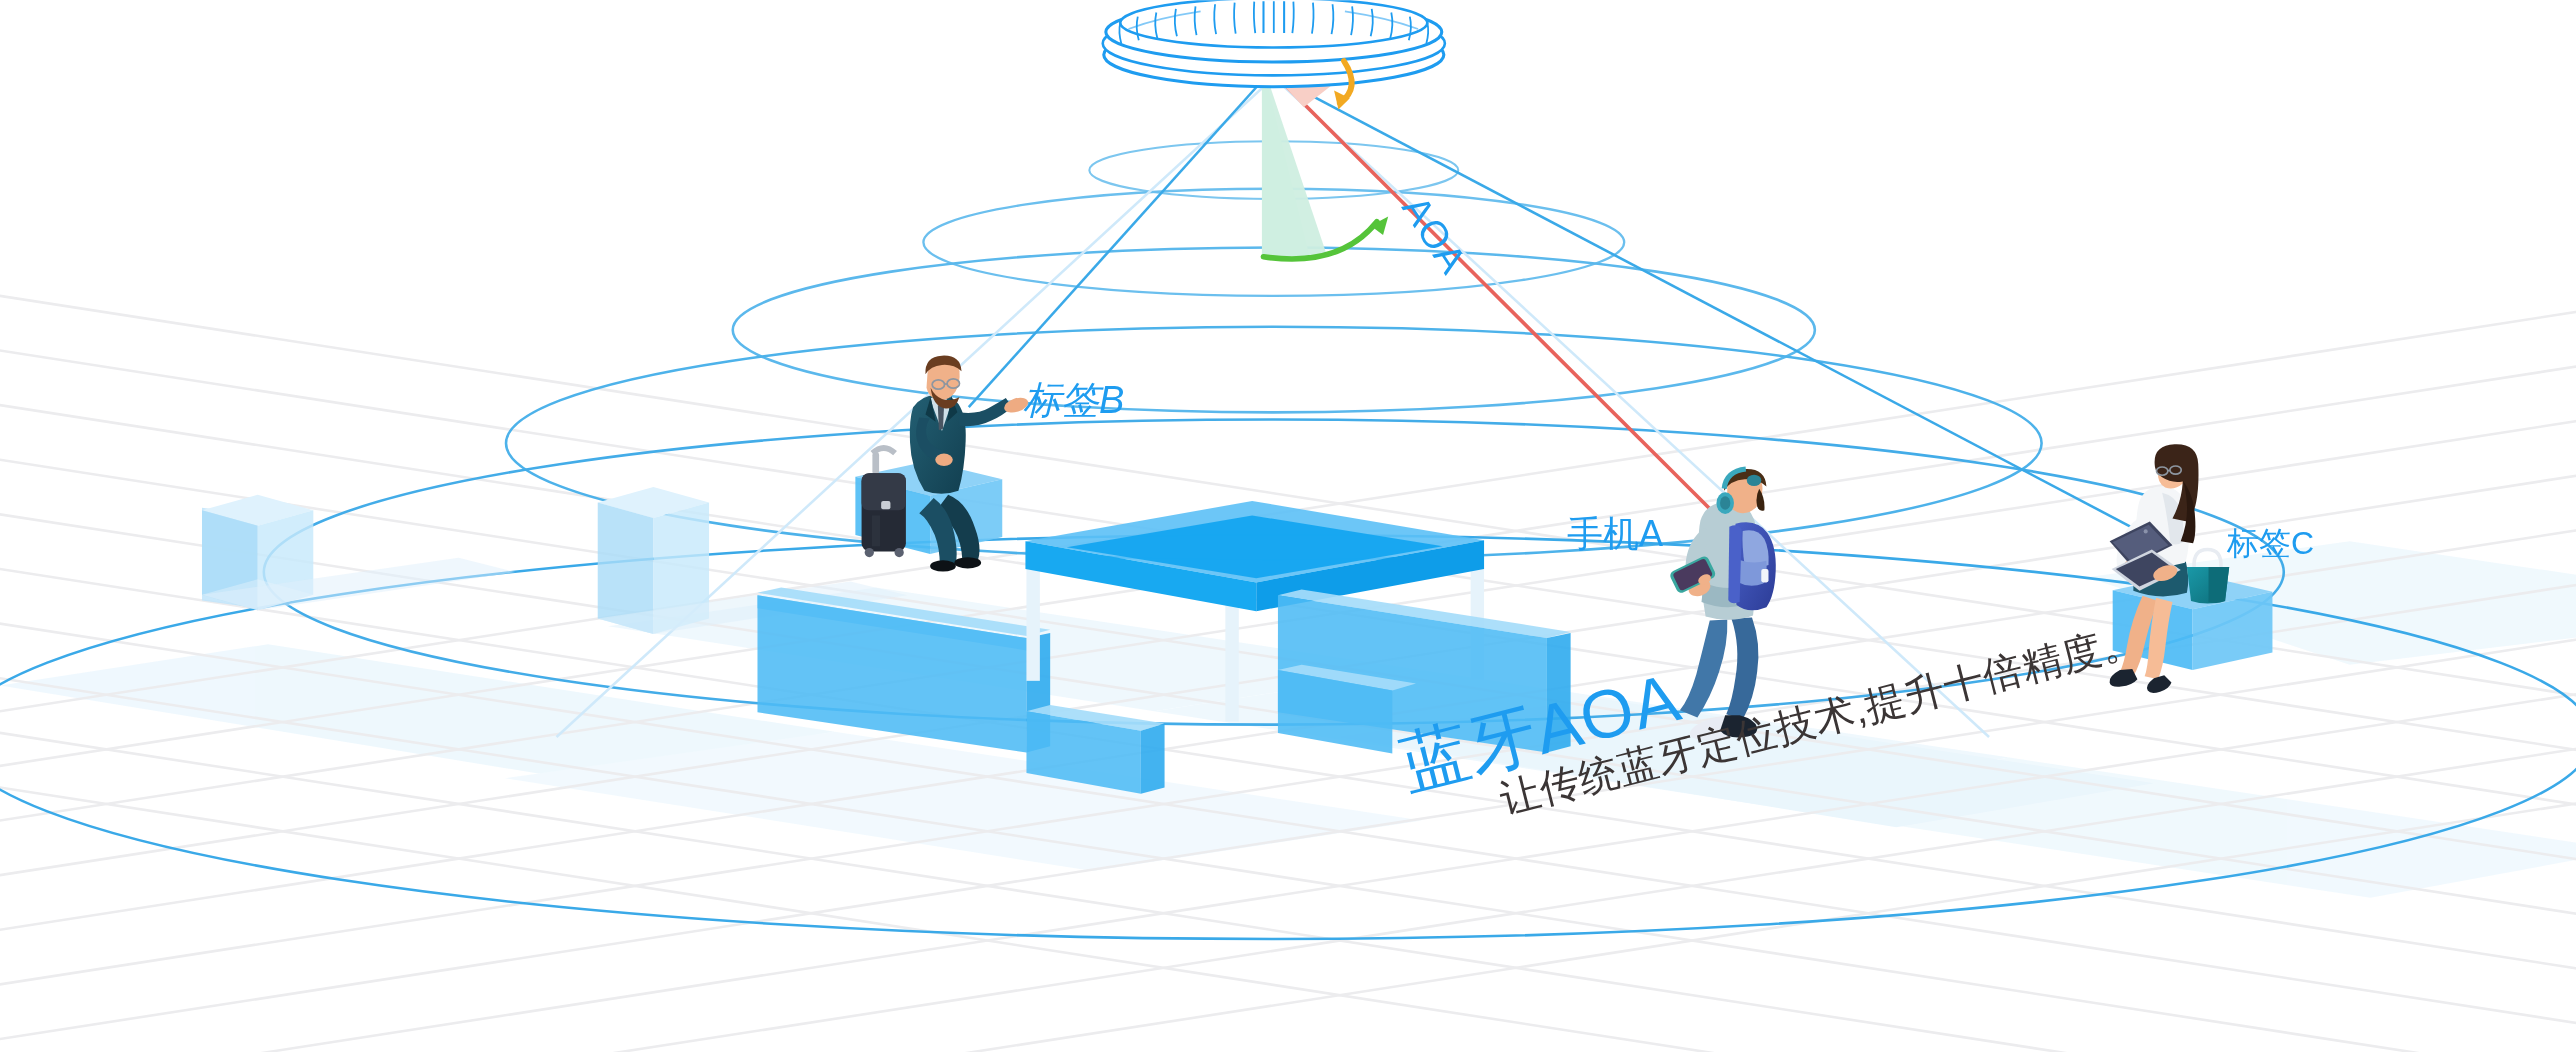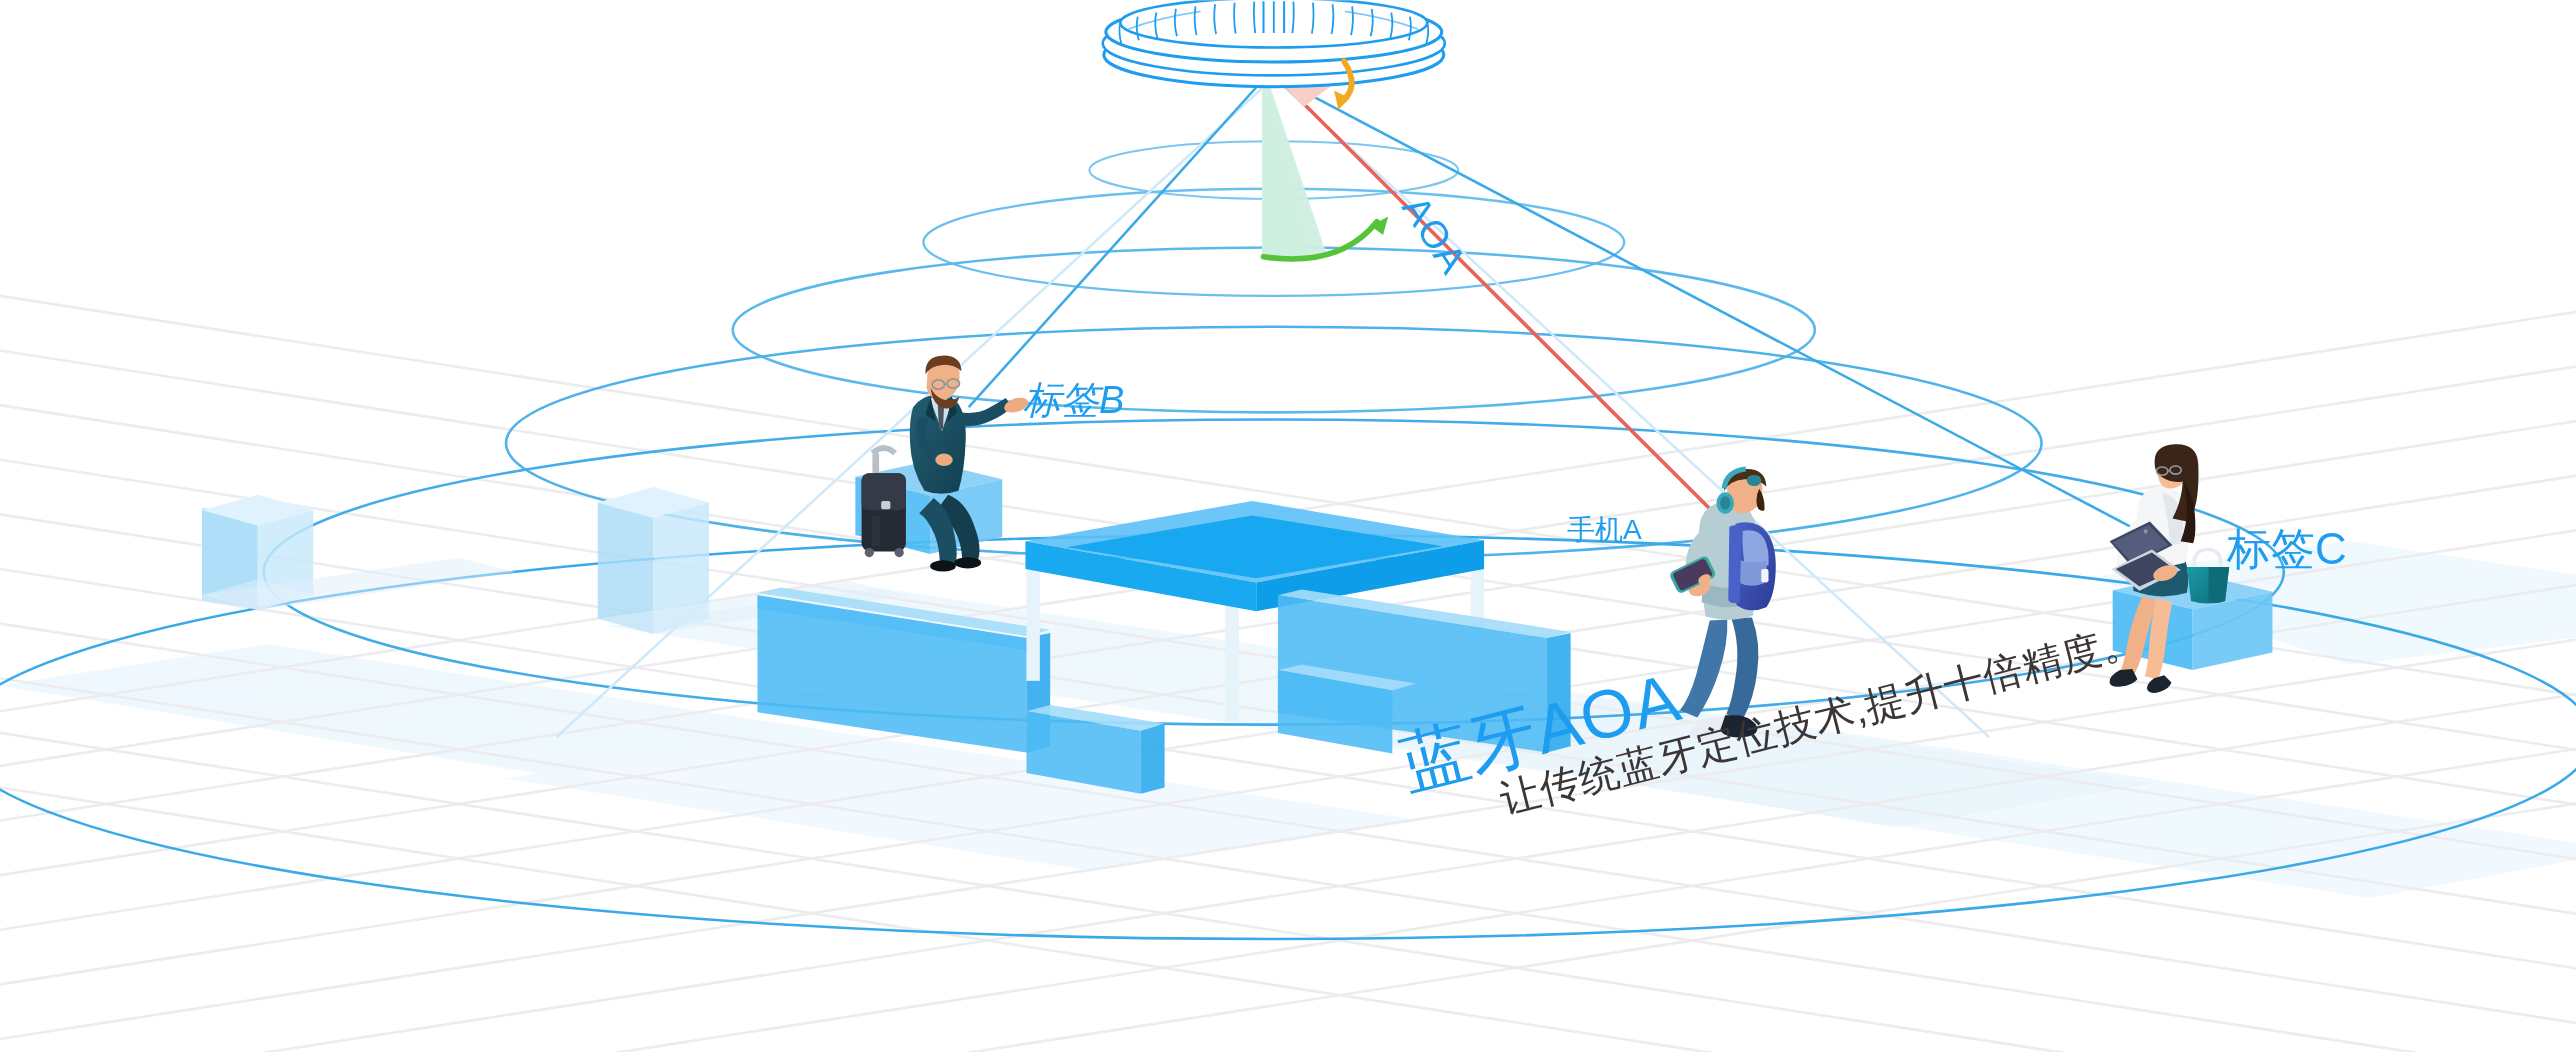--- a/index.html
+++ b/index.html
@@ -13,22 +13,22 @@
   #scene{position:absolute;left:0;top:0;width:2628px;height:1053px;}
   .lbl{
     position:absolute;
     color:#1e9cf0;
     font-family:"Liberation Sans","DejaVu Sans",sans-serif;
     font-weight:400;
     white-space:nowrap;
     line-height:1;
   }
   #lbl-b{left:1023px;top:381px;font-size:38px;font-style:italic;}
-  #lbl-a{left:1567px;top:516px;font-size:28px;}
-  #lbl-c{left:2227px;top:527px;font-size:44px;}
+  #lbl-a{left:1567px;top:516px;font-size:36px;}
+  #lbl-c{left:2227px;top:527px;font-size:32px;}
   #lbl-aoa{
     left:1412px;top:181px;font-size:38px;letter-spacing:1px;
     transform:rotate(57deg);transform-origin:0 50%;
   }
   #title-group{
     position:absolute;left:1394px;top:732px;
     transform:rotate(-14.2deg);transform-origin:0 0;
   }
   #title-main{
     font-size:68px;color:#1e9cf0;letter-spacing:1px;white-space:nowrap;

